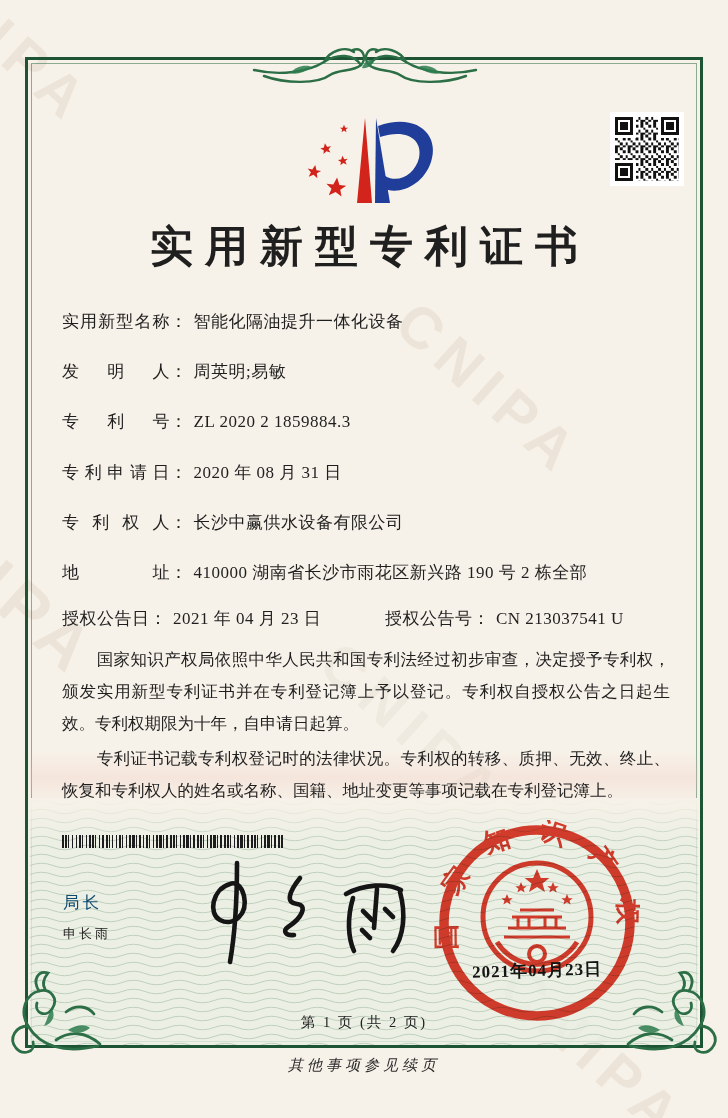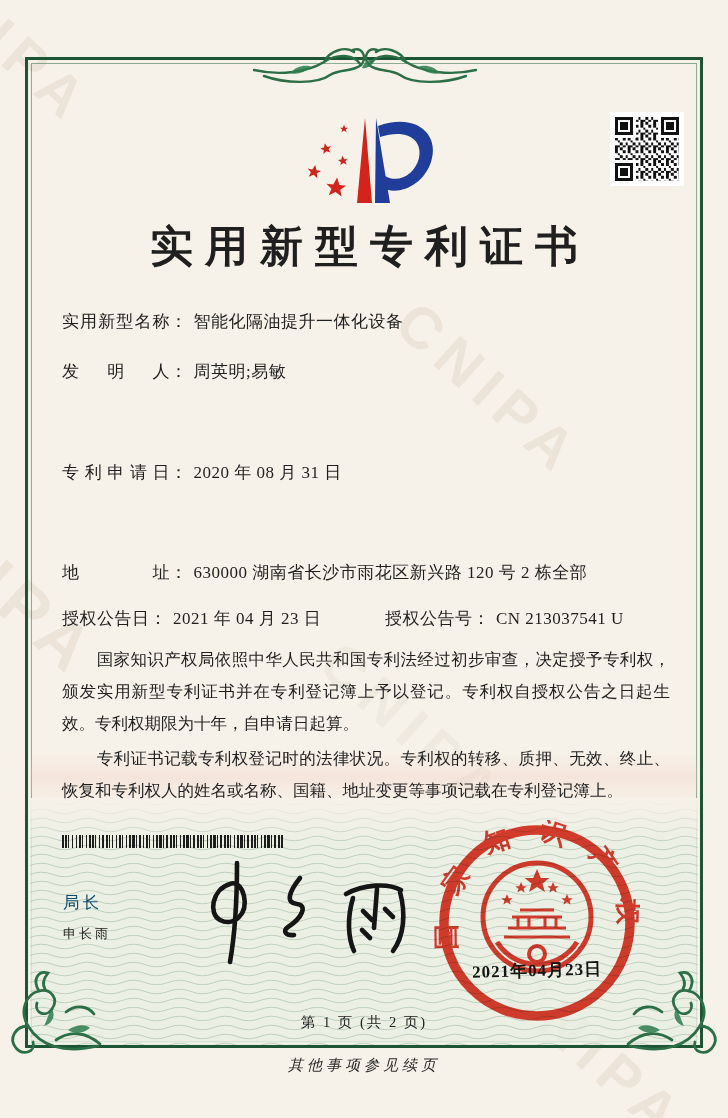--- a/index.html
+++ b/index.html
@@ -180,25 +180,31 @@
   </svg>
 
   <div class="title">实用新型专利证书</div>
 
   <div class="row" style="top:310px;">
     <span class="flabel">实用新型名称</span><span>：</span><span class="fvalue">智能化隔油提升一体化设备</span>
   </div>
   <div class="row" style="top:360px;">
     <span class="flabel">发明人</span><span>：</span><span class="fvalue">周英明;易敏</span>
   </div>
+  <div class="row" style="top:410px;">
+    <span class="flabel">专利号</span><span>：</span><span class="fvalue">ZL 2020 2 1859884.3</span>
+  </div>
   <div class="row" style="top:461px;">
     <span class="flabel">专利申请日</span><span>：</span><span class="fvalue">2020 年 08 月 31 日</span>
   </div>
+  <div class="row" style="top:511px;">
+    <span class="flabel">专利权人</span><span>：</span><span class="fvalue">长沙中赢供水设备有限公司</span>
+  </div>
   <div class="row" style="top:561px;">
-    <span class="flabel">地址</span><span>：</span><span class="fvalue">630000 湖南省长沙市雨花区新兴路 120 号 2 栋全部</span>
+    <span class="flabel">地址</span><span>：</span><span class="fvalue">410000 湖南省长沙市雨花区新兴路 190 号 2 栋全部</span>
   </div>
 
   <div class="row" style="top:607px;">
     <span>授权公告日</span><span>：</span><span class="fvalue">2021 年 04 月 23 日</span>
     <span class="grant2">
       <span>授权公告号</span><span>：</span><span class="fvalue">CN 213037541 U</span>
     </span>
   </div>
 
   <div class="body-text">

